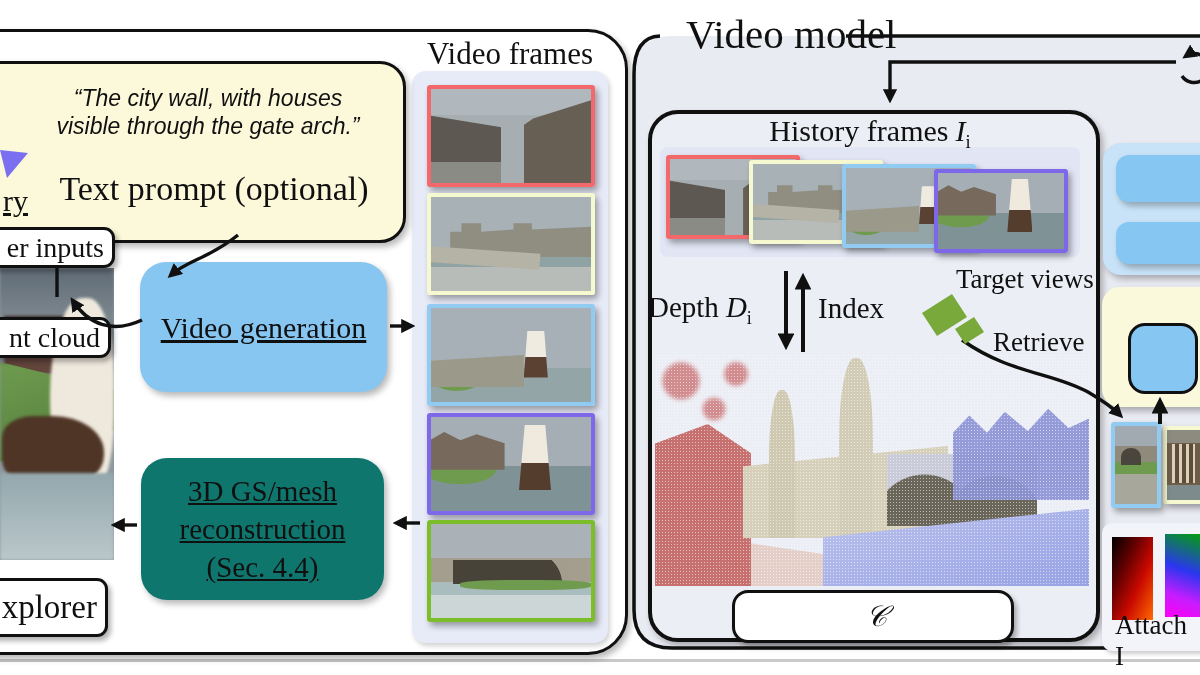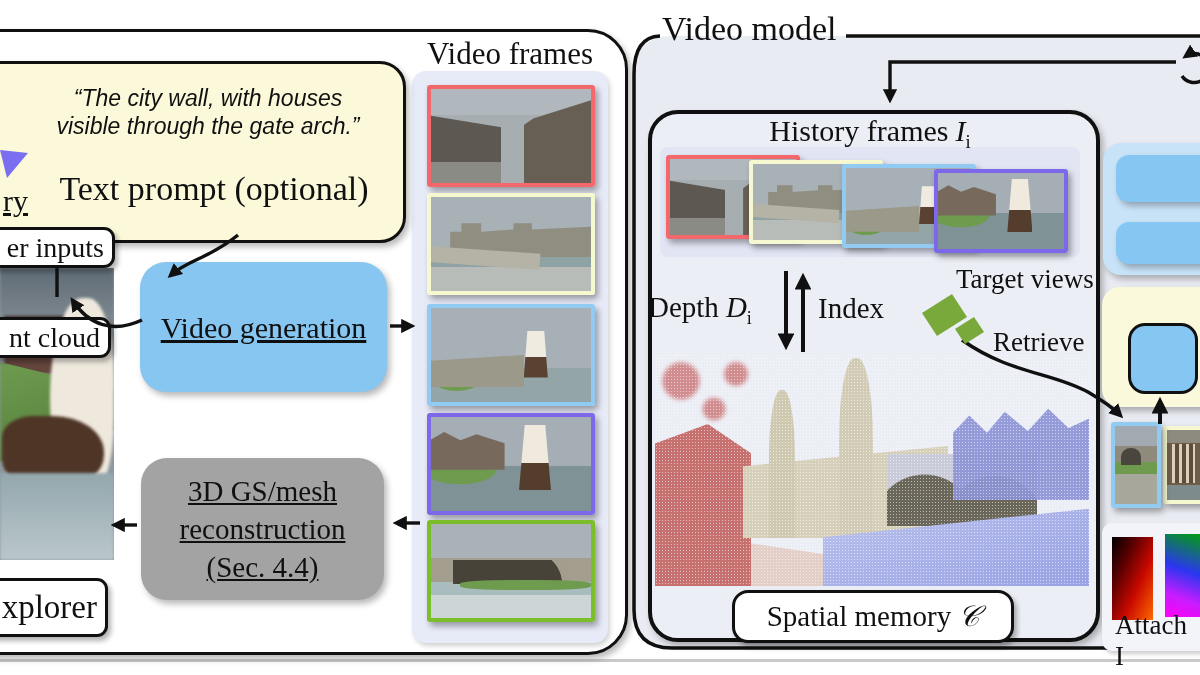--- a/index.html
+++ b/index.html
@@ -58,21 +58,21 @@
 </head>
 <body>
 
 <div class="abs" style="left:0;top:659px;width:1200px;height:2.5px;background:#c9c9c9;z-index:0;"></div>
 
 <svg class="abs" width="1200" height="675" style="left:0;top:0;z-index:1;">
   <path d="M 660 36 H 1330 V 648 H 672 Q 634 648 634 610 V 74 Q 634 36 672 36 Z" fill="#E9EBF2" style="fill: rgb(233, 235, 242);"></path>
   <path d="M 846 36 H 1330" stroke="#101010" stroke-width="3.5" fill="none"></path>
   <path d="M 660 36 Q 634 37 634 74 L 634 610 Q 634 648 672 648 L 1330 648" stroke="#101010" stroke-width="3.5" fill="none"></path>
 </svg>
-<div class="abs" style="left:662px;top:10px;font-size:34px;z-index:10;text-align:right;">Video model</div>
+<div class="abs" style="left:686px;top:10px;font-size:41px;z-index:10;text-align:right;">Video model</div>
 
 <div class="abs shadow" style="left:-50px;top:29px;width:672px;height:620px;background:#fff;border:3.5px solid #101010;border-radius:40px;z-index:2;"></div>
 
 <div class="abs shadow" style="left:-62px;top:61px;width:462px;height:176px;border:3.5px solid #101010;border-radius:26px;background:#FBF9DA;z-index:4;"></div>
 <div class="abs" style="left:23px;top:84px;width:370px;text-align:center;font-family:'Liberation Sans',sans-serif;font-style:italic;font-size:23px;line-height:28px;z-index:5;">
   <div>“The city wall, with houses</div>
   <div>visible through the gate arch.”</div>
 </div>
 <div class="abs" style="left:29px;top:170px;width:370px;text-align:center;font-size:34px;z-index:5;">Text prompt (optional)</div>
 
@@ -94,21 +94,21 @@
 <div class="abs lab rt" style="left:-55px;top:317px;width:166px;height:41px;font-size:28px;z-index:6;">
   <span>nt cloud</span>
 </div>
 
 <div class="abs ctr shadow" style="left:140px;top:262px;width:247px;height:130px;border-radius:26px;background:#87C6F1;font-size:30px;line-height:39px;z-index:4;">
   <div>
     <div>Video generation</div>
   </div>
 </div>
 
-<div class="abs ctr shadow" style="left:141px;top:458px;width:243px;height:142px;border-radius:26px;background:#a3a3a3;font-size:29px;line-height:38px;z-index:4;">
+<div class="abs ctr shadow" style="left:141px;top:458px;width:243px;height:142px;border-radius:26px;background:#0f766e;font-size:29px;line-height:38px;z-index:4;">
   <div>
     <div>3D GS/mesh</div>
     <div>reconstruction</div>
     <div>(Sec. 4.4)</div>
   </div>
 </div>
 
 <div class="abs lab rt" style="left:-68px;top:578px;width:176px;height:59px;font-size:33px;z-index:6;">
   <span>xplorer</span>
 </div>
@@ -152,21 +152,20 @@
               background:radial-gradient(circle at 25% 100%,#6a665a 0 38%,rgba(0,0,0,0) 39%),
                          radial-gradient(circle at 72% 100%,#6a665a 0 38%,rgba(0,0,0,0) 39%),#c9cbd8;"></div>
   <div style="left:298px;top:50px;width:136px;height:96px;background:#8d94d6;opacity:.92;
               clip-path:polygon(0 30%,12% 12%,25% 30%,38% 8%,55% 28%,70% 5%,85% 25%,100% 15%,100% 100%,0 100%);"></div>
   <div style="left:168px;top:148px;width:266px;height:84px;background:linear-gradient(to bottom right,#bcc3ee,#98a2e4);
               clip-path:polygon(0 42%,100% 8%,100% 100%,0 100%);"></div>
   <div class="speckle" style="left:0;top:0;width:434px;height:232px;"></div>
 </div>
 
 <div class="abs ctr" style="left:732px;top:590px;width:276px;height:47px;background:#fff;border:3.5px solid #101010;border-radius:16px;font-size:29px;z-index:9;box-shadow:3px 4px 5px rgba(0,0,0,.3);">
-  <span>Spatial memory</span>
     <i class="mvar">𝒞</i>
 </div>
 
 <div class="abs shadow" style="left:1103px;top:143px;width:120px;height:132px;background:#C8E3F8;border-radius:18px;z-index:4;"></div>
 <div class="abs shadow" style="left:1116px;top:155px;width:110px;height:47px;background:#85C6F3;border-radius:13px;z-index:5;"></div>
 <div class="abs shadow" style="left:1116px;top:222px;width:110px;height:42px;background:#85C6F3;border-radius:13px;z-index:5;"></div>
 
 <div class="abs shadow" style="left:1102px;top:287px;width:122px;height:120px;background:#FBF9DC;border-radius:18px;z-index:4;"></div>
 <div class="abs" style="left:1128px;top:323px;width:64px;height:65px;background:#85C6F3;border:3.5px solid #101010;border-radius:17px;z-index:5;"></div>
 

